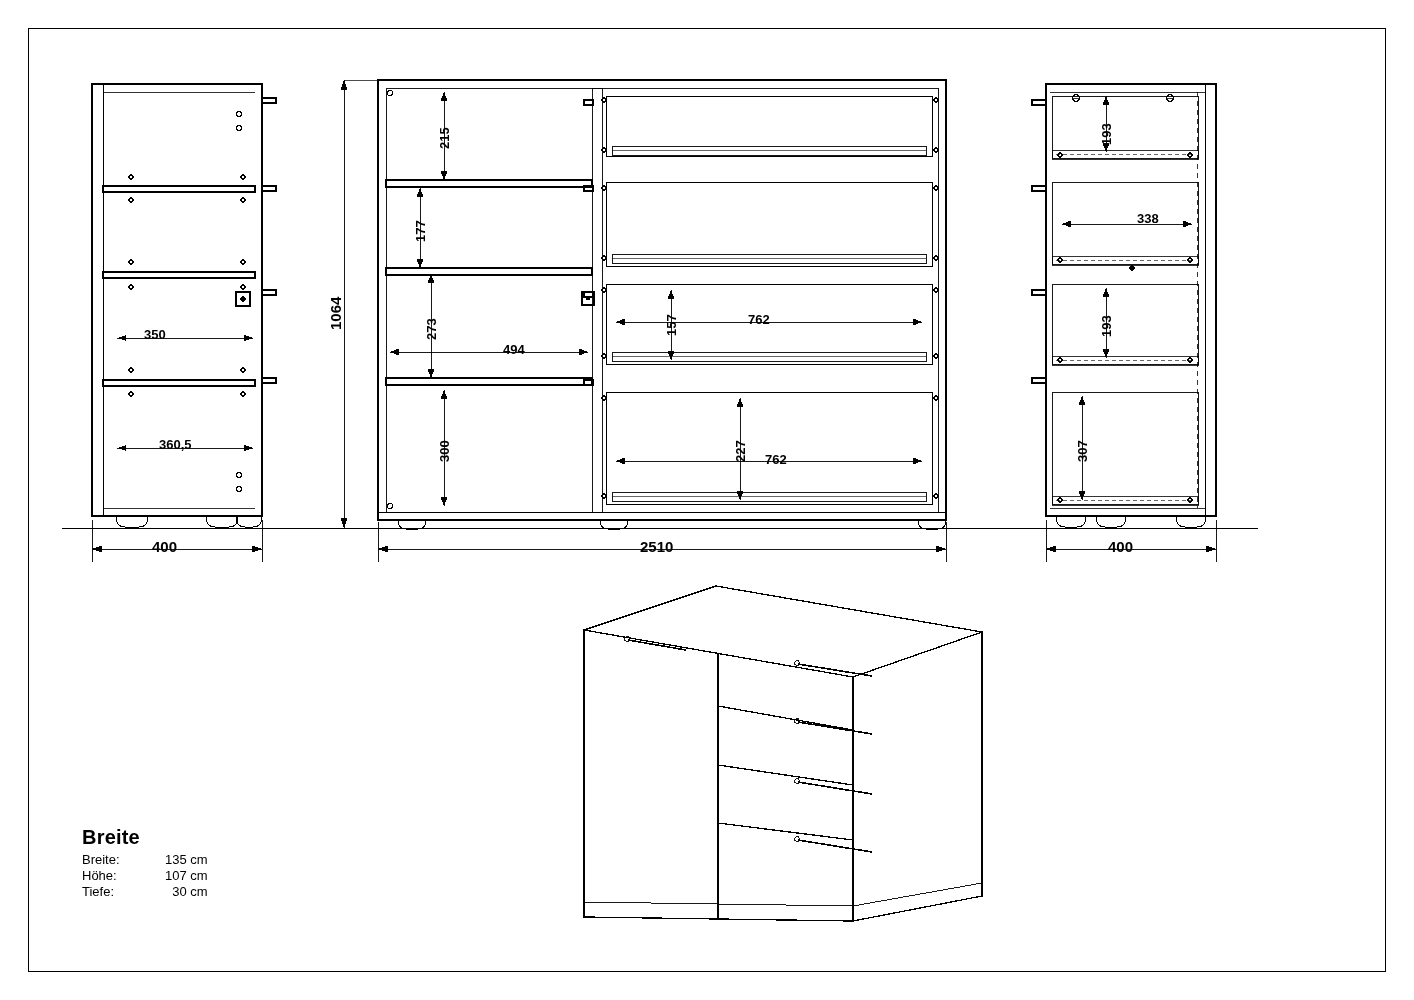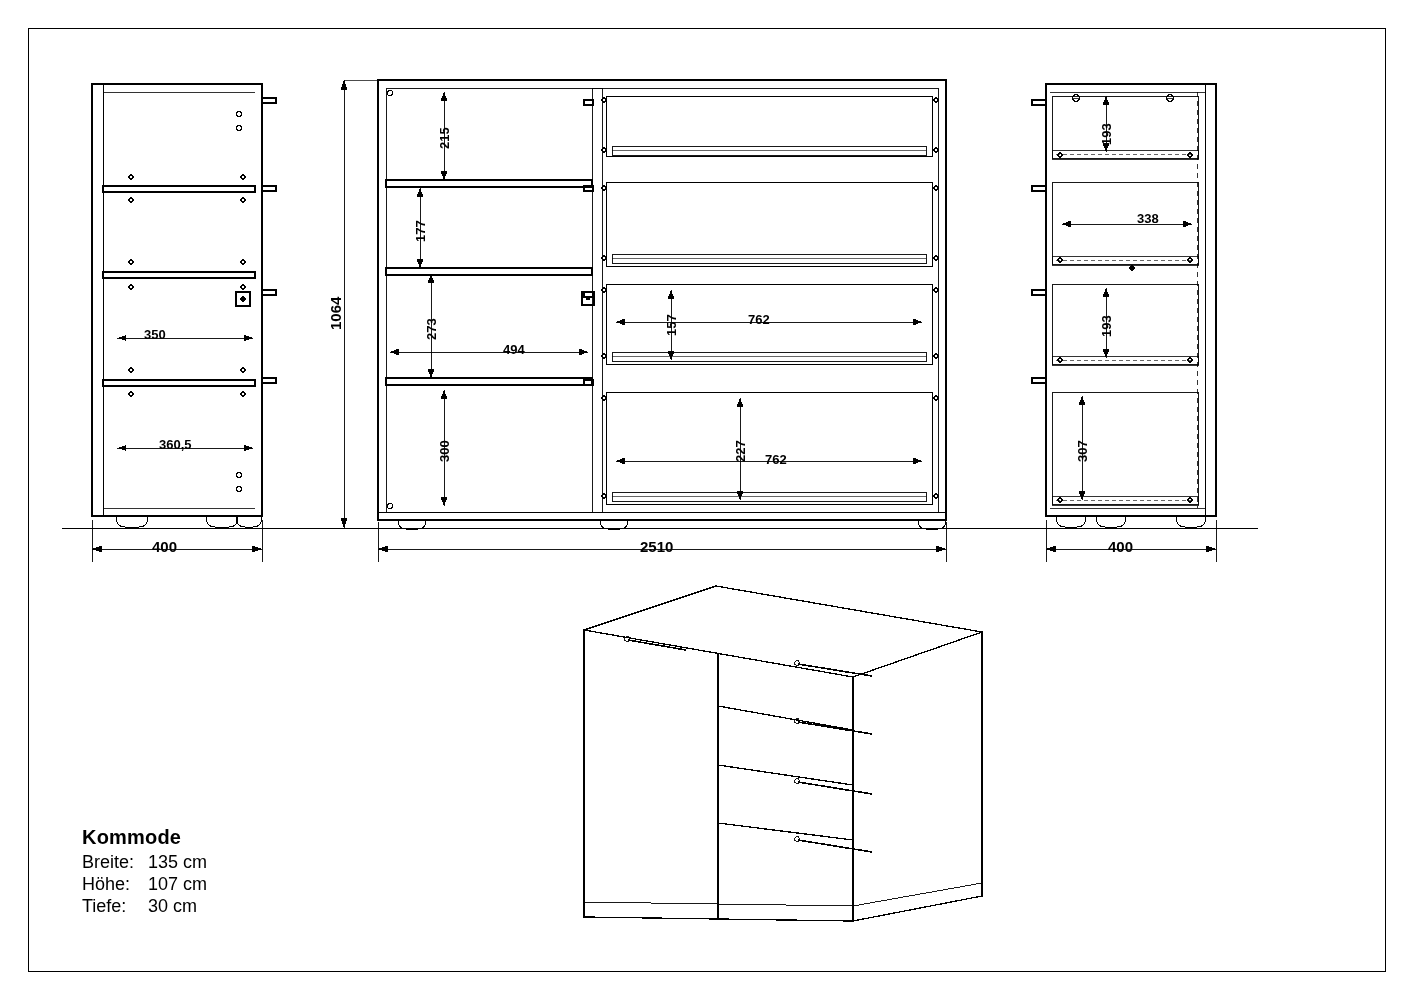--- a/index.html
+++ b/index.html
@@ -5,24 +5,24 @@
   html,body{margin:0;padding:0;background:#ffffff;}
   body{width:1414px;height:1000px;font-family:"Liberation Sans",sans-serif;color:#000;}
   #sheet{position:relative;width:1414px;height:1000px;overflow:hidden;}
   .frame{position:absolute;left:28px;top:28px;width:1358px;height:944px;border:1.5px solid #000;box-sizing:border-box;}
   svg{position:absolute;left:0;top:0;width:1414px;height:1000px;}
   .lbl{position:absolute;font-family:"Liberation Sans",sans-serif;font-weight:bold;font-size:13px;color:#000;white-space:nowrap;}
   .lbl.rot{transform:rotate(-90deg);transform-origin:left top;}
   .lbl.big{font-size:15px;}
   .title-block{position:absolute;left:82px;top:826px;}
   .title-block .t{font-size:20px;font-weight:bold;margin-bottom:3px;letter-spacing:.2px;}
-  .title-block table{border-collapse:collapse;font-size:18px;}
+  .title-block table{border-collapse:collapse;font-size:13px;}
   .title-block td{padding:0 0 1px 0;font-weight:normal;}
   .title-block td.k{padding-right:14px;}
-  .title-block td.v{min-width:74px;margin-top:25px;}
+  .title-block td.v{text-align:right;min-width:74px;margin-top:25px;}
 </style>
 </head>
 <body>
 
 <div id="sheet">
 
   <div class="frame"></div>
 
   <svg viewBox="0 0 1414 1000" xmlns="http://www.w3.org/2000/svg">
     <g fill="none" stroke="#000" stroke-width="1.2" shape-rendering="crispEdges">
@@ -314,21 +314,21 @@
   <div class="lbl" style="left:765px;top:452px;">762</div>
   <div class="lbl big" style="left:640px;top:538px;">2510</div>
 
   <div class="lbl rot" style="left:1099px;top:145px;">193</div>
   <div class="lbl" style="left:1137px;top:211px;">338</div>
   <div class="lbl rot" style="left:1099px;top:337px;">193</div>
   <div class="lbl rot" style="left:1075px;top:462px;">307</div>
   <div class="lbl big" style="left:1108px;top:538px;">400</div>
 
   <div class="title-block">
-    <div class="t">Kommode</div>
+    <div class="t">Breite</div>
     <table>
       <tbody>
           <tr>
         <td class="k">Breite:</td>
         <td class="v">135 cm</td>
       </tr>
       <tr>
         <td class="k">Höhe:</td>
         <td class="v">107 cm</td>
       </tr>

